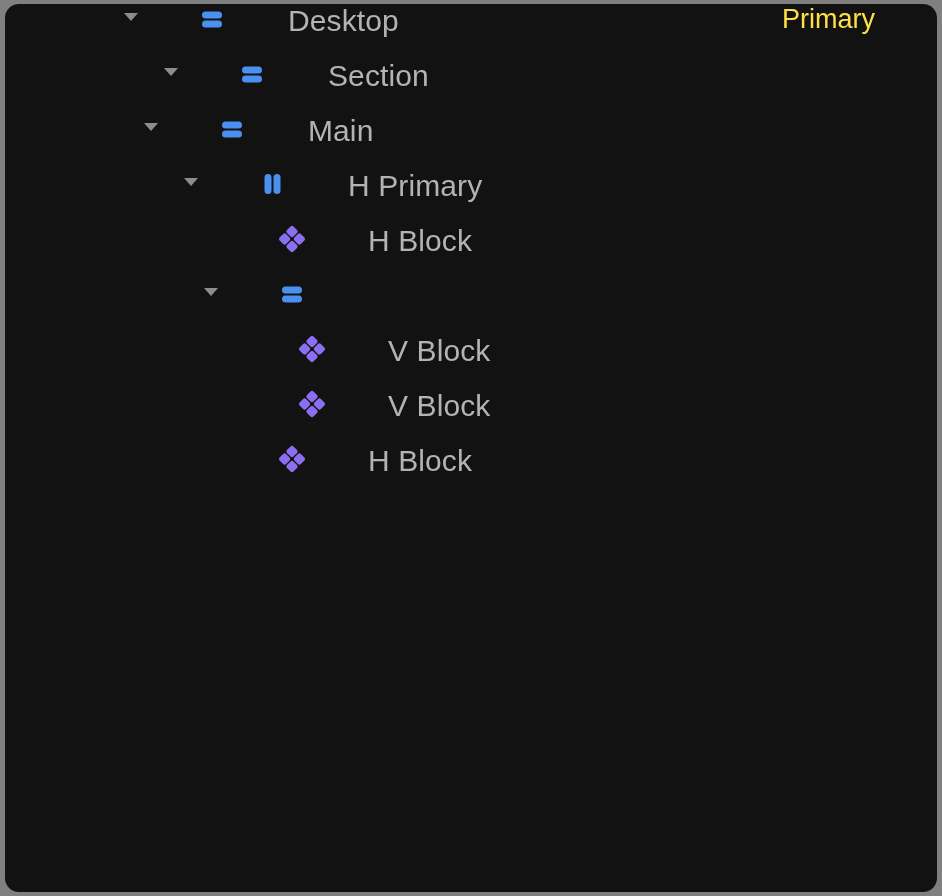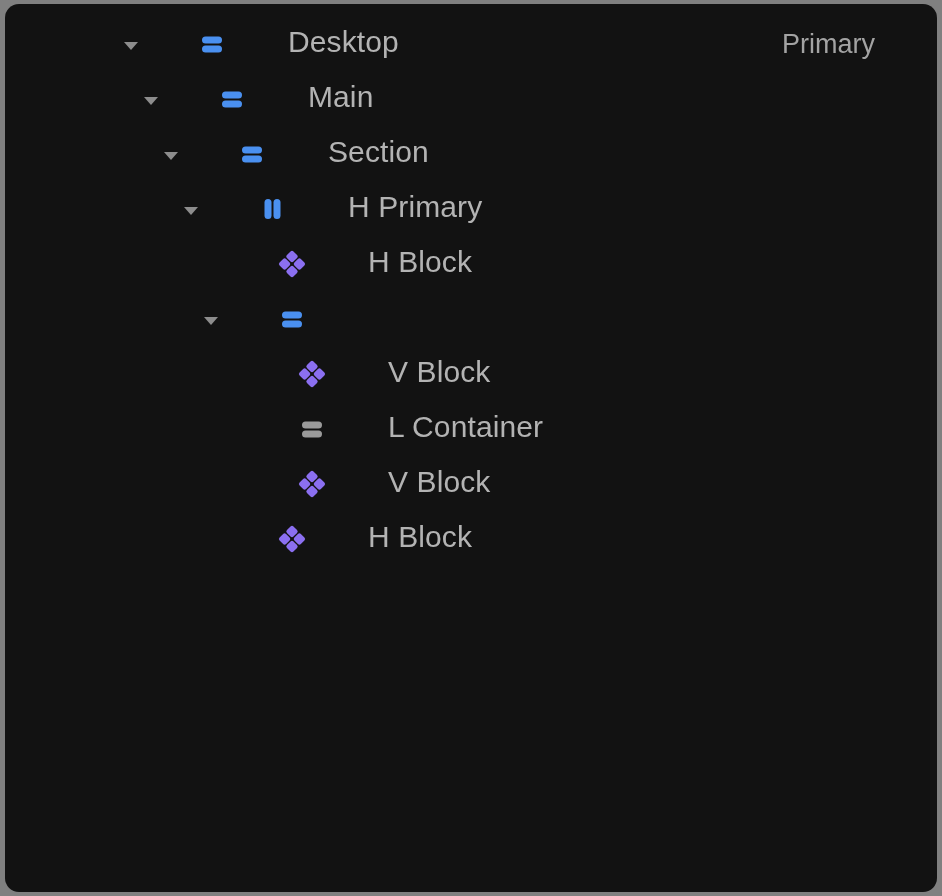--- a/index.html
+++ b/index.html
@@ -38,21 +38,21 @@
   .tree {
     position: relative;
     padding: 0;
     margin: 0;
     list-style: none;
   }
 
   .row {
     position: relative;
     display: flex;
-    align-items: flex-end;
+    align-items: flex-start;
     height: 55px;
     box-sizing: border-box;
     padding-right: 62px;
     cursor: default;
     gap: 47px;
   }
 
   
   .indent {
     flex: 0 0 auto;
@@ -95,21 +95,21 @@
     color: #b3b3b3;
     letter-spacing: 0.1px;
     white-space: nowrap;
   }
 
   .spacer { flex: 1 1 auto; }
 
   .badge {
     font-size: 27px;
     line-height: 30px;
-    color: #a3a3a3;
+    color: #fde047;
     white-space: nowrap;
   }
 </style>
 </head>
 <body>
 
 <div id="screen">
   <div id="layer-panel">
     <ul class="tree" id="tree-root">
         <li class="row">
@@ -121,45 +121,45 @@
             <svg width="30" height="30" viewBox="0 0 30 30">
               <rect x="5" y="7.5" width="20" height="7" rx="3.5" fill="#4a90f0"></rect>
               <rect x="5" y="16.5" width="20" height="7" rx="3.5" fill="#4a90f0"></rect>
             </svg>
           </span>
           <span class="label">Desktop</span>
           <span class="spacer"></span>
           <span class="badge">Primary</span>
         </li>
         <li class="row">
+          <span class="indent" style="width: 106px;"></span>
+          <span class="caret">
+            <span class="tri"></span>
+          </span>
+          <span class="icon">
+            <svg width="30" height="30" viewBox="0 0 30 30">
+              <rect x="5" y="7.5" width="20" height="7" rx="3.5" fill="#4a90f0"></rect>
+              <rect x="5" y="16.5" width="20" height="7" rx="3.5" fill="#4a90f0"></rect>
+            </svg>
+          </span>
+          <span class="label">Section</span>
+          <span class="spacer"></span>
+        </li>
+        <li class="row">
           <span class="indent" style="width: 86px;"></span>
           <span class="caret">
             <span class="tri"></span>
           </span>
           <span class="icon">
             <svg width="30" height="30" viewBox="0 0 30 30">
               <rect x="5" y="7.5" width="20" height="7" rx="3.5" fill="#4a90f0"></rect>
               <rect x="5" y="16.5" width="20" height="7" rx="3.5" fill="#4a90f0"></rect>
             </svg>
           </span>
           <span class="label">Main</span>
-          <span class="spacer"></span>
-        </li>
-        <li class="row">
-          <span class="indent" style="width: 106px;"></span>
-          <span class="caret">
-            <span class="tri"></span>
-          </span>
-          <span class="icon">
-            <svg width="30" height="30" viewBox="0 0 30 30">
-              <rect x="5" y="7.5" width="20" height="7" rx="3.5" fill="#4a90f0"></rect>
-              <rect x="5" y="16.5" width="20" height="7" rx="3.5" fill="#4a90f0"></rect>
-            </svg>
-          </span>
-          <span class="label">Section</span>
           <span class="spacer"></span>
         </li>
         <li class="row">
           <span class="indent" style="width: 126px;"></span>
           <span class="caret">
             <span class="tri"></span>
           </span>
           <span class="icon">
             <svg width="30" height="30" viewBox="0 0 30 30">
               <rect x="7.5" y="5" width="7" height="20" rx="3.5" fill="#4a90f0"></rect>
@@ -201,32 +201,20 @@
           <span class="caret empty"></span>
           <span class="icon">
             <svg width="30" height="30" viewBox="0 0 30 30">
               <rect x="10.4" y="3" width="9.2" height="9.2" rx="2.1" transform="rotate(45 15 7.6)" fill="#8b6ff0"></rect>
               <rect x="3" y="10.4" width="9.2" height="9.2" rx="2.1" transform="rotate(45 7.6 15)" fill="#8b6ff0"></rect>
               <rect x="17.799999999999997" y="10.4" width="9.2" height="9.2" rx="2.1" transform="rotate(45 22.4 15)" fill="#8b6ff0"></rect>
               <rect x="10.4" y="17.799999999999997" width="9.2" height="9.2" rx="2.1" transform="rotate(45 15 22.4)" fill="#8b6ff0"></rect>
             </svg>
           </span>
           <span class="label">V Block</span>
-          <span class="spacer"></span>
-        </li>
-        <li class="row">
-          <span class="indent" style="width: 166px;"></span>
-          <span class="caret empty"></span>
-          <span class="icon">
-            <svg width="30" height="30" viewBox="0 0 30 30">
-              <rect x="5" y="7.5" width="20" height="7" rx="3.5" fill="#9a9a9a"></rect>
-              <rect x="5" y="16.5" width="20" height="7" rx="3.5" fill="#9a9a9a"></rect>
-            </svg>
-          </span>
-          <span class="label">L Container</span>
           <span class="spacer"></span>
         </li>
         <li class="row">
           <span class="indent" style="width: 166px;"></span>
           <span class="caret empty"></span>
           <span class="icon">
             <svg width="30" height="30" viewBox="0 0 30 30">
               <rect x="10.4" y="3" width="9.2" height="9.2" rx="2.1" transform="rotate(45 15 7.6)" fill="#8b6ff0"></rect>
               <rect x="3" y="10.4" width="9.2" height="9.2" rx="2.1" transform="rotate(45 7.6 15)" fill="#8b6ff0"></rect>
               <rect x="17.799999999999997" y="10.4" width="9.2" height="9.2" rx="2.1" transform="rotate(45 22.4 15)" fill="#8b6ff0"></rect>

